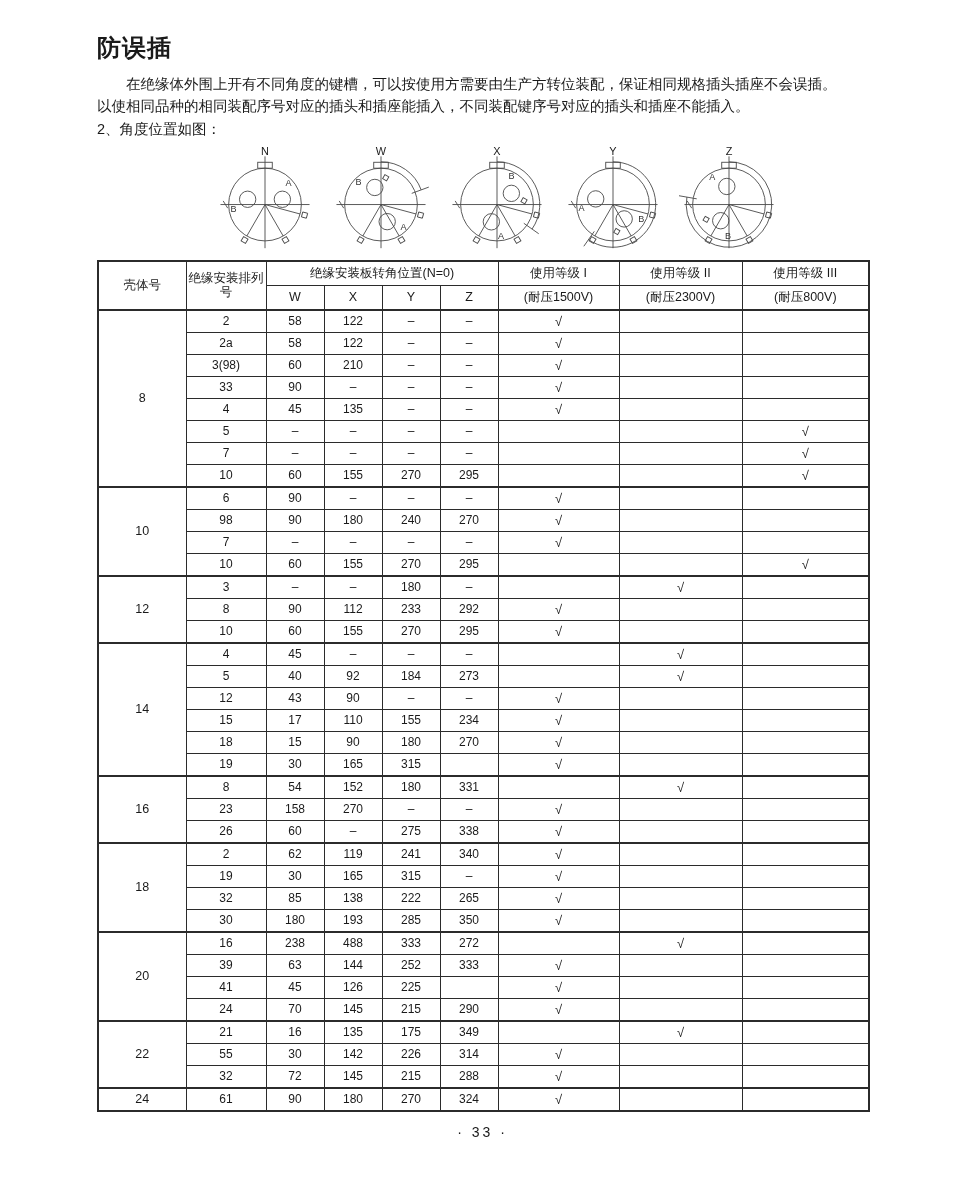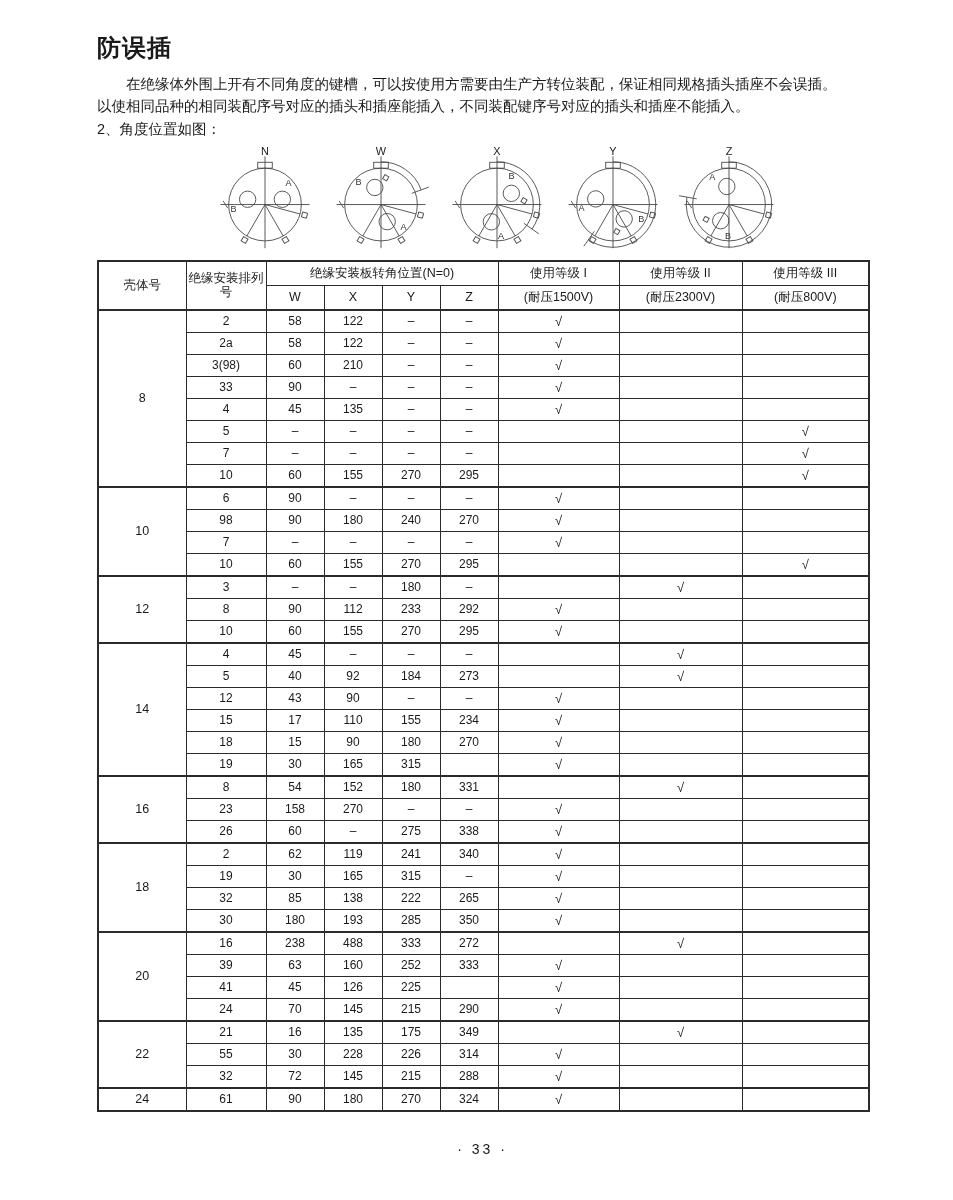--- a/index.html
+++ b/index.html
@@ -37,21 +37,21 @@
     border:1px solid var(--line);
     text-align:center;vertical-align:middle;
     padding:0 2px;overflow:hidden;
   }
   table.angle-table th{font-size:12.5px;font-weight:normal;height:23px;line-height:1.15;}
   table.angle-table td{font-size:12px;height:21px;}
   table.angle-table td.shell{font-size:12.5px;}
   table.angle-table tr.group-start td{border-top:2px solid var(--line);}
   table.angle-table td.check{font-size:13px;}
   .footer{
-    text-align:center;font-size:14px;margin-top:29px;letter-spacing:3px;
+    text-align:center;font-size:14px;margin-top:12px;letter-spacing:3px;
   }
 </style>
 </head>
 <body>
 
 <div class="page">
 
   <h1 class="doc-title">防误插</h1>
 
   <p class="intro">
@@ -491,21 +491,21 @@
           <td>488</td>
           <td>333</td>
           <td>272</td>
           <td></td>
           <td class="check">√</td>
           <td></td>
         </tr>
         <tr>
           <td>39</td>
           <td>63</td>
-          <td>160</td>
+          <td>144</td>
           <td>252</td>
           <td>333</td>
           <td class="check">√</td>
           <td></td>
           <td></td>
         </tr>
         <tr>
           <td>41</td>
           <td>45</td>
           <td>126</td>
@@ -532,21 +532,21 @@
           <td>135</td>
           <td>175</td>
           <td>349</td>
           <td></td>
           <td class="check">√</td>
           <td></td>
         </tr>
         <tr>
           <td>55</td>
           <td>30</td>
-          <td>228</td>
+          <td>142</td>
           <td>226</td>
           <td>314</td>
           <td class="check">√</td>
           <td></td>
           <td></td>
         </tr>
         <tr>
           <td>32</td>
           <td>72</td>
           <td>145</td>

